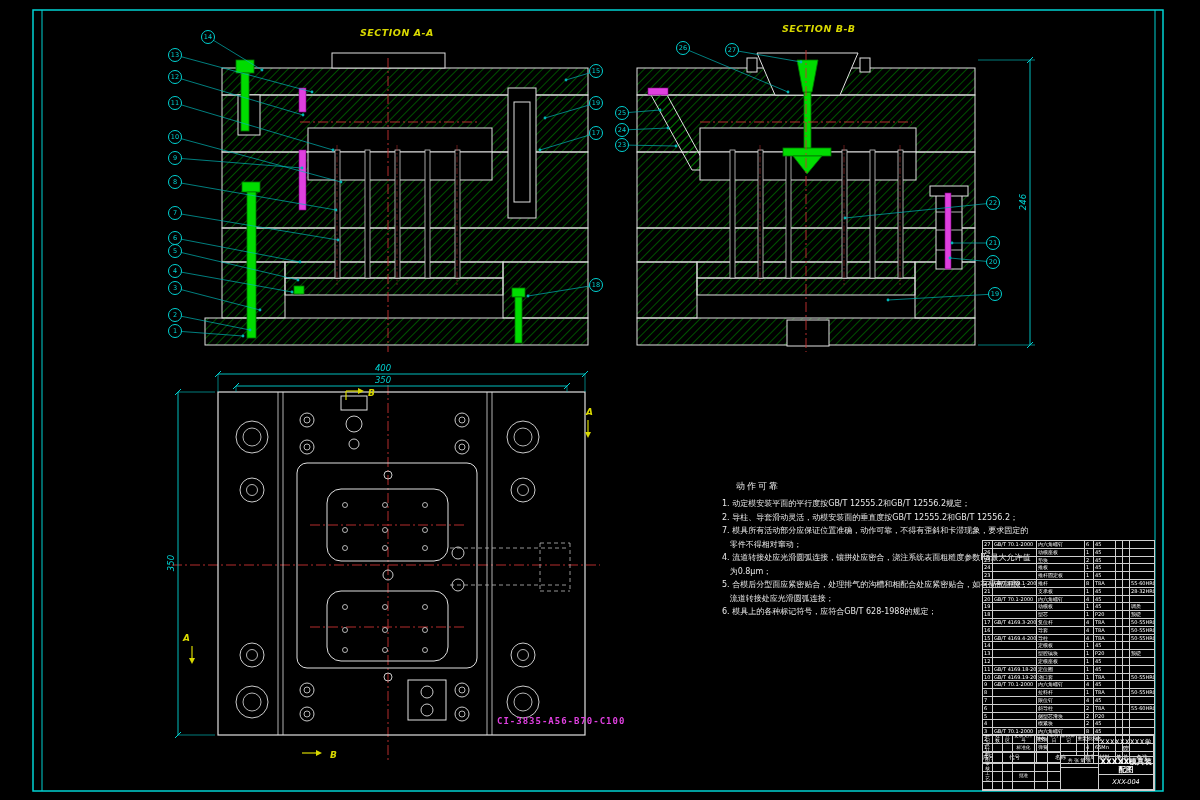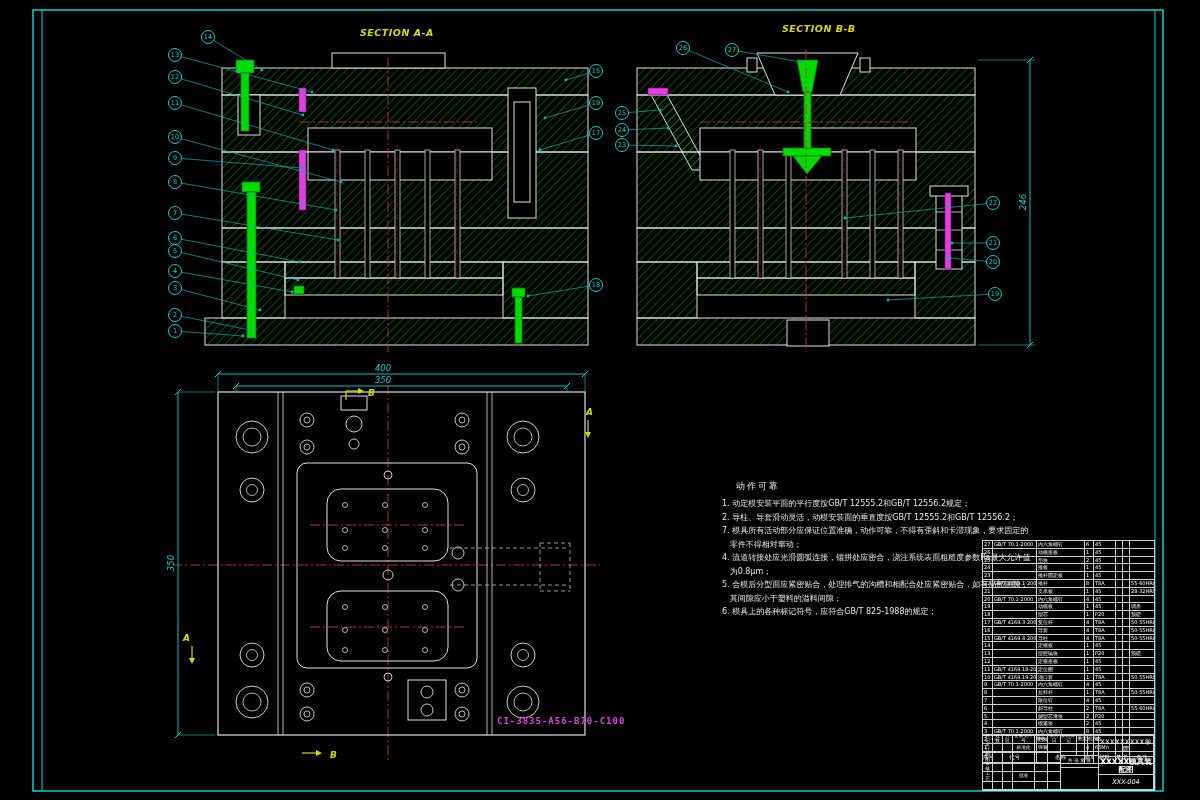--- a/index.html
+++ b/index.html
@@ -361,22 +361,22 @@
   <div class="tech">
     <div class="tech-title">动作可靠</div>
     <div id="tech-lines">
         <div class="tech-line">1. 动定模安装平面的平行度按GB/T 12555.2和GB/T 12556.2规定；</div>
         <div class="tech-line">2. 导柱、导套滑动灵活，动模安装面的垂直度按GB/T 12555.2和GB/T 12556.2；</div>
         <div class="tech-line">7. 模具所有活动部分应保证位置准确，动作可靠，不得有歪斜和卡滞现象，要求固定的</div>
         <div class="tech-line">   零件不得相对窜动；</div>
         <div class="tech-line">4. 流道转接处应光滑圆弧连接，镶拼处应密合，浇注系统表面粗糙度参数Ra最大允许值</div>
         <div class="tech-line">   为0.8μm；</div>
         <div class="tech-line">5. 合模后分型面应紧密贴合，处理排气的沟槽和相配合处应紧密贴合，如有局部间隙，</div>
-        <div class="tech-line">   其间隙应小于塑料的溢料间隙；</div>
-        <div class="tech-line">6. 模具上的各种标记符号，应符合GB/T 825-1988的规定；</div>
+        <div class="tech-line">   流道转接处应光滑圆弧连接；</div>
+        <div class="tech-line">6. 模具上的各种标记符号，应符合GB/T 628-1988的规定；</div>
       </div>
   </div>
 
   <div id="bom">
       <div class="bom-row">
         <div class="bom-cell" style="width: 10px;">27</div>
         <div class="bom-cell" style="width: 44px;">GB/T 70.1-2000</div>
         <div class="bom-cell" style="width: 48px;">内六角螺钉</div>
         <div class="bom-cell" style="width: 9px;">6</div>
         <div class="bom-cell" style="width: 22px;">45</div>

